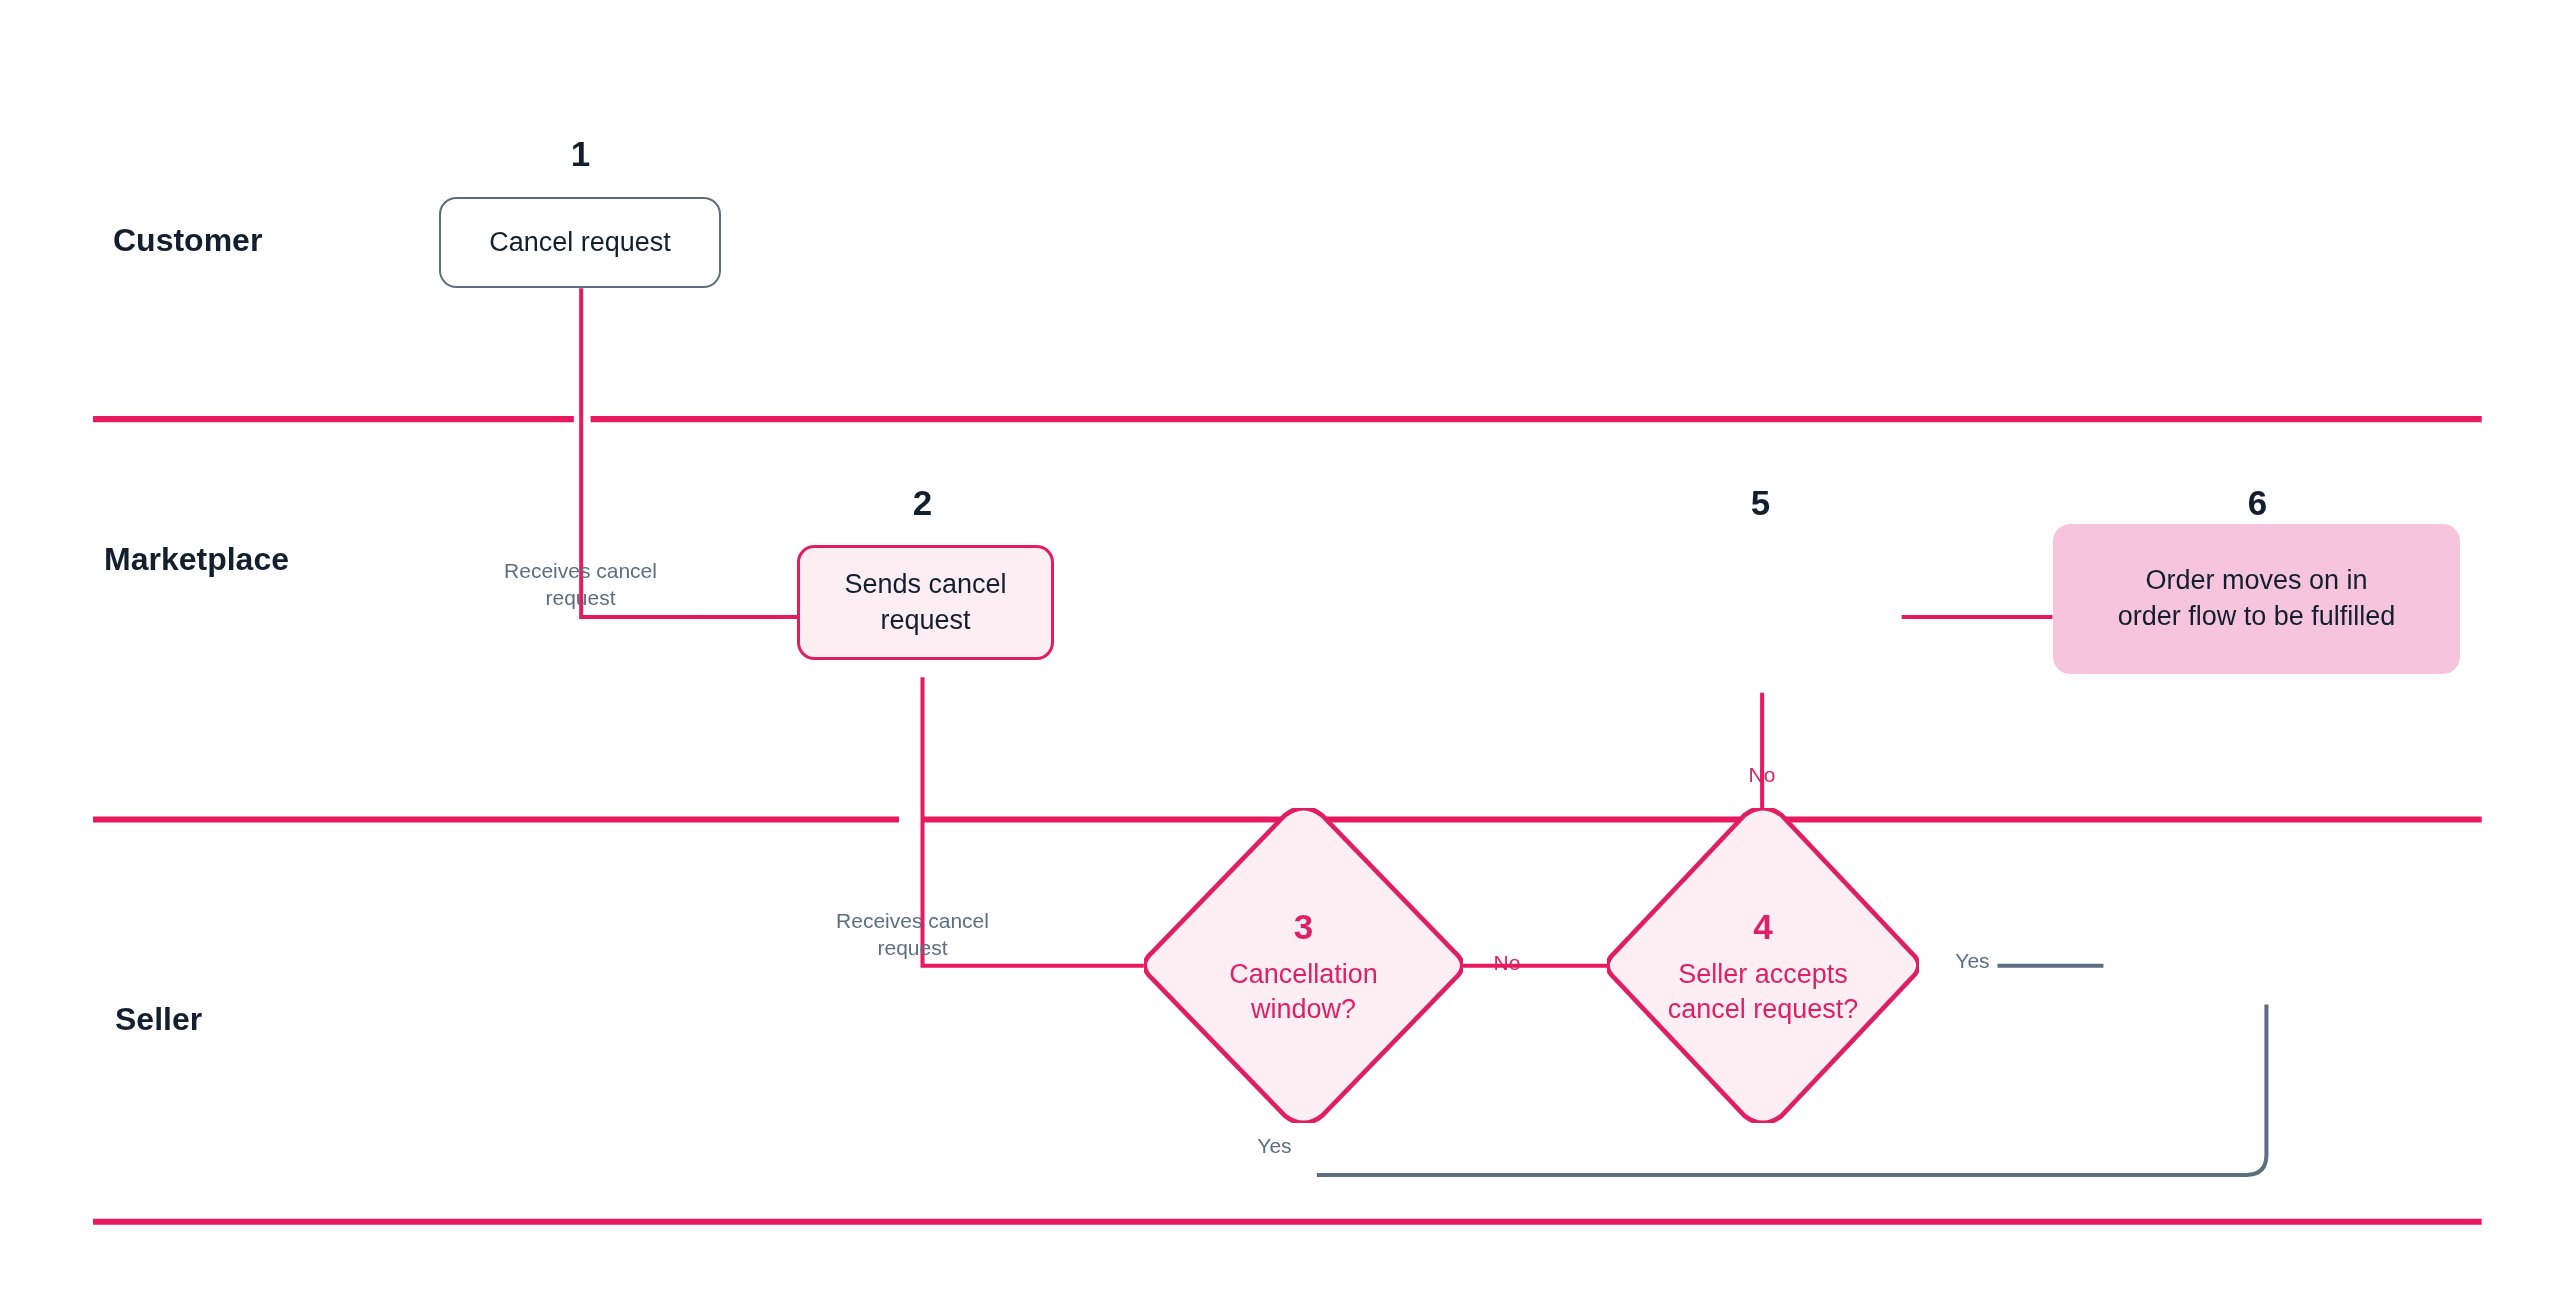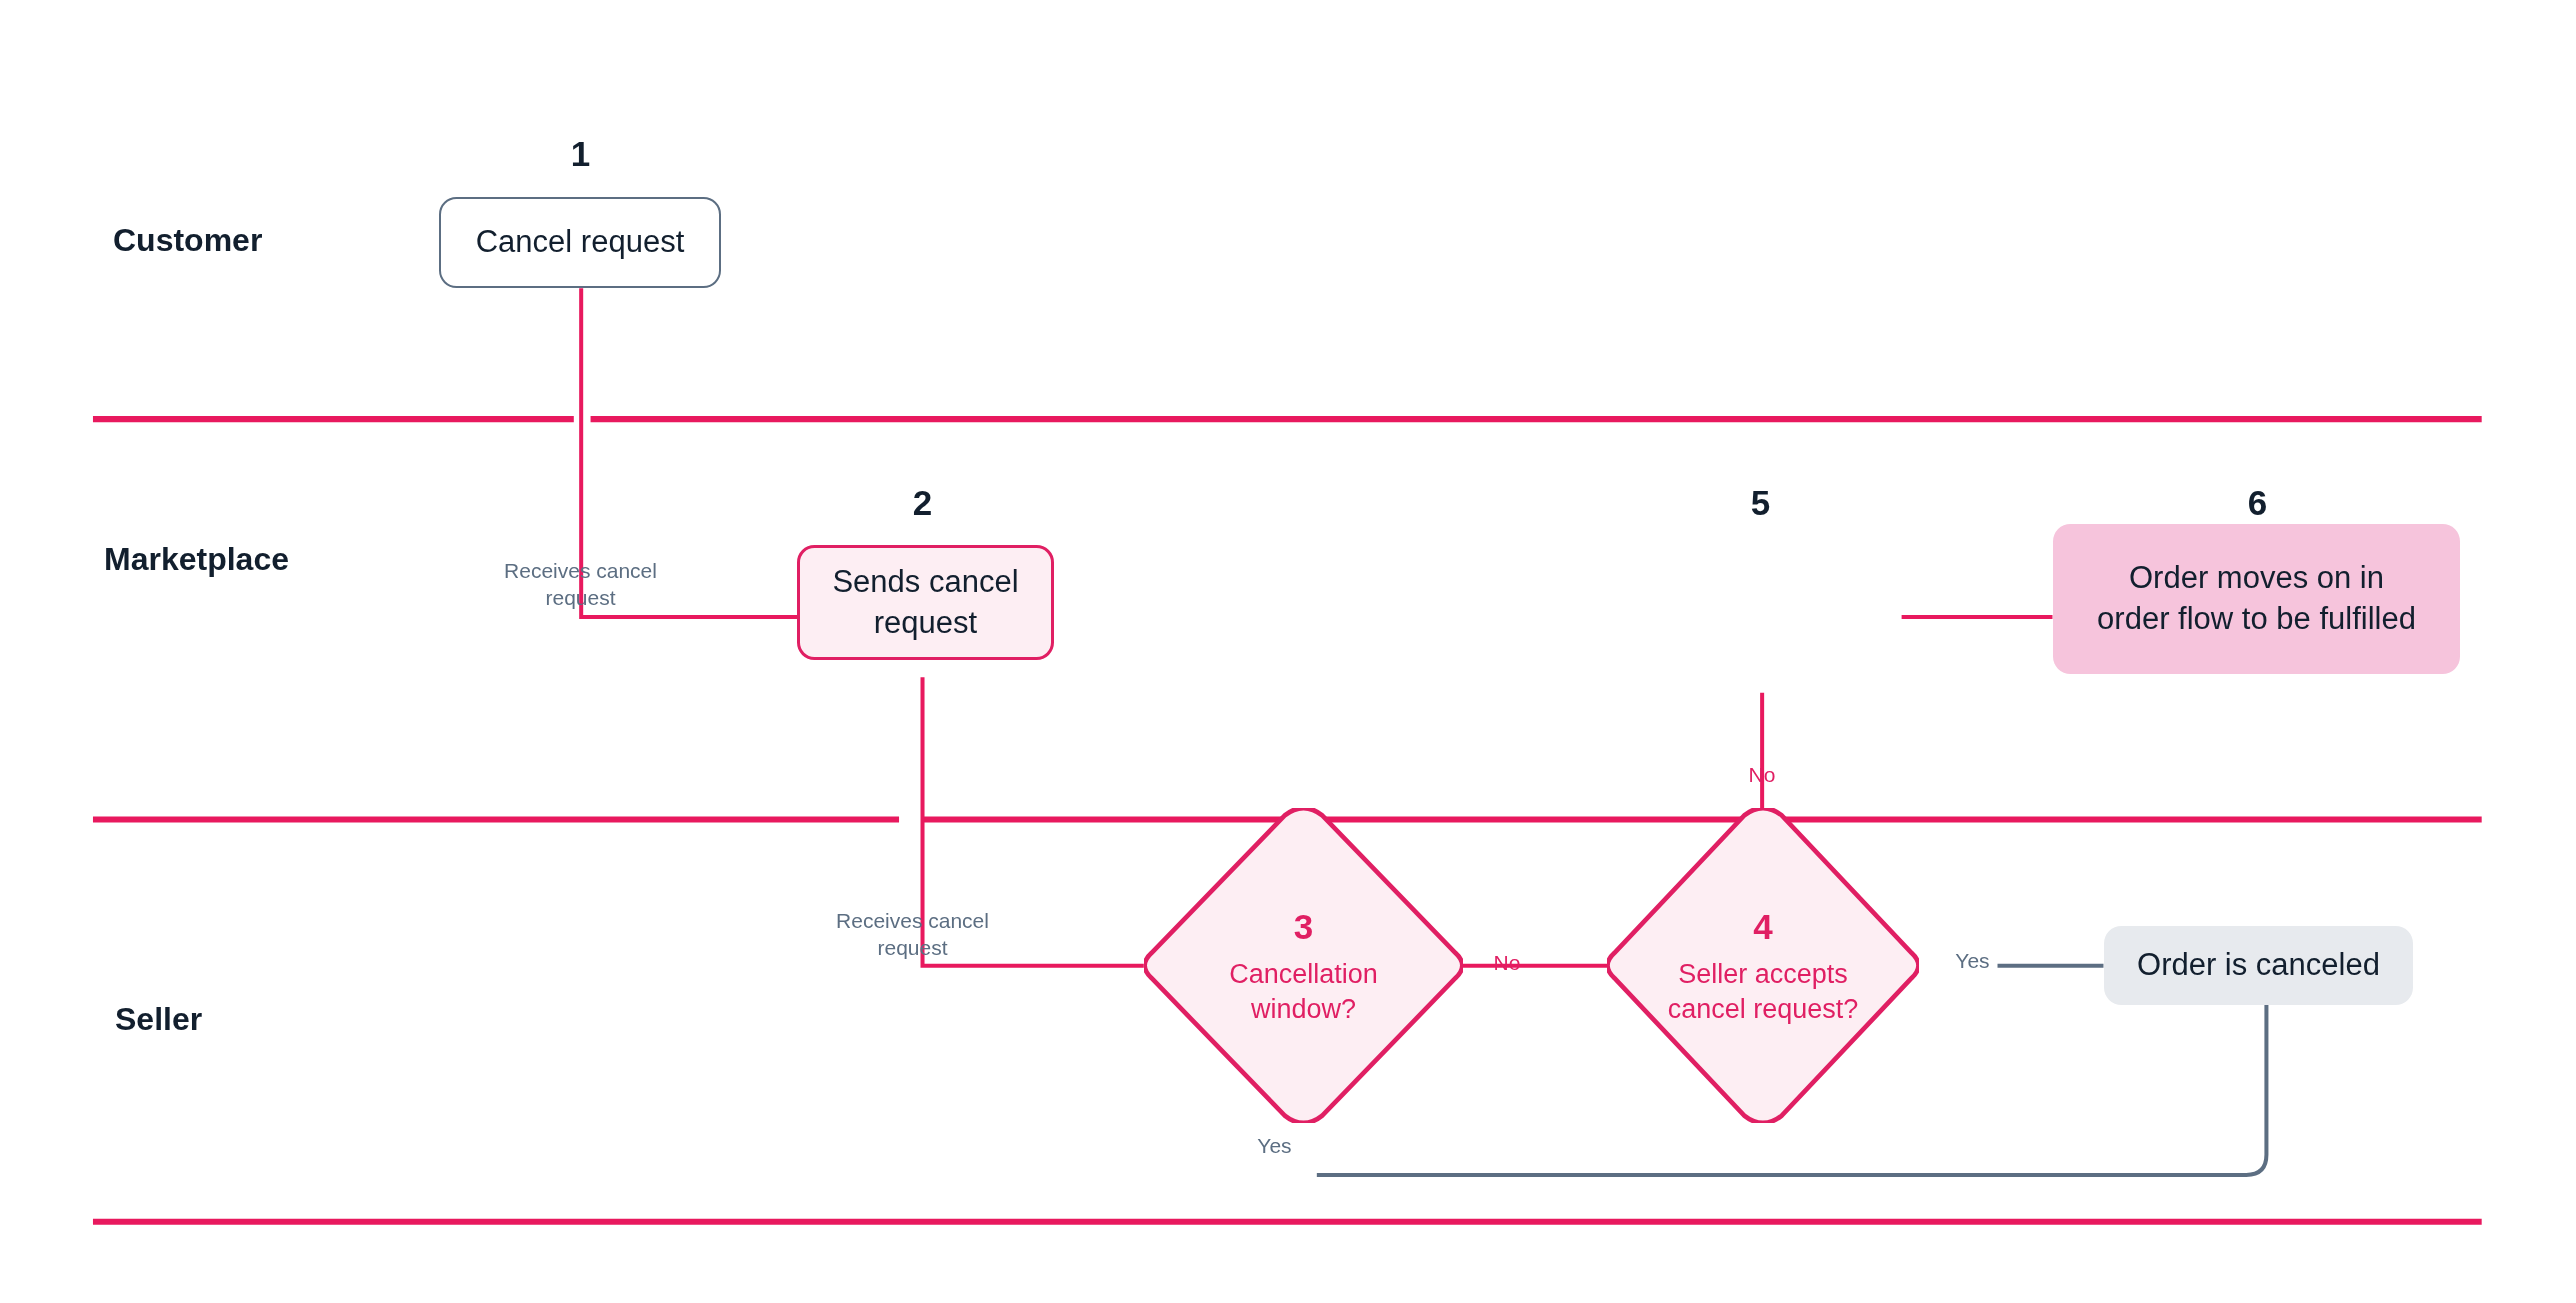--- a/index.html
+++ b/index.html
@@ -46,21 +46,21 @@
 
   
   .node-box {
     position: absolute;
     box-sizing: border-box;
     display: flex;
     align-items: center;
     justify-content: center;
     text-align: center;
     border-radius: 17.4px;
-    font-size: 31px;
+    font-size: 27px;
     line-height: 1.32;
     color: #121F2E;
     padding: 5.4px 9.4px;
   }
   .node-box.outline-slate {
     background: #ffffff;
     border: 2.7px solid #5C6E82;
   }
   .node-box.outline-pink {
     background: #FDEEF3;
@@ -201,18 +201,15 @@
   <div class="edge-label slate" style="left:1234px; top:1132px; width:81px;">Yes</div>
 
   <div class="node-num" style="left:1707px; top:483px; width:107px;">5</div>
 
   <div class="node-num" style="left:2204px; top:483px; width:107px;">6</div>
   <div class="node-box fill-pink" style="left:2053px; top:524px; width:407px; height:150px;">
     <span style="white-space:pre-line;">Order moves on in
 order flow to be fulfilled</span>
   </div>
 
-  <div class="node-box fill-gray" style="left:2104px; top:926px; width:309px; height:79px;">
-    <span style="white-space:pre-line;">Order is canceled</span>
-  </div>
 
 </div>
 
 
 </body></html>

